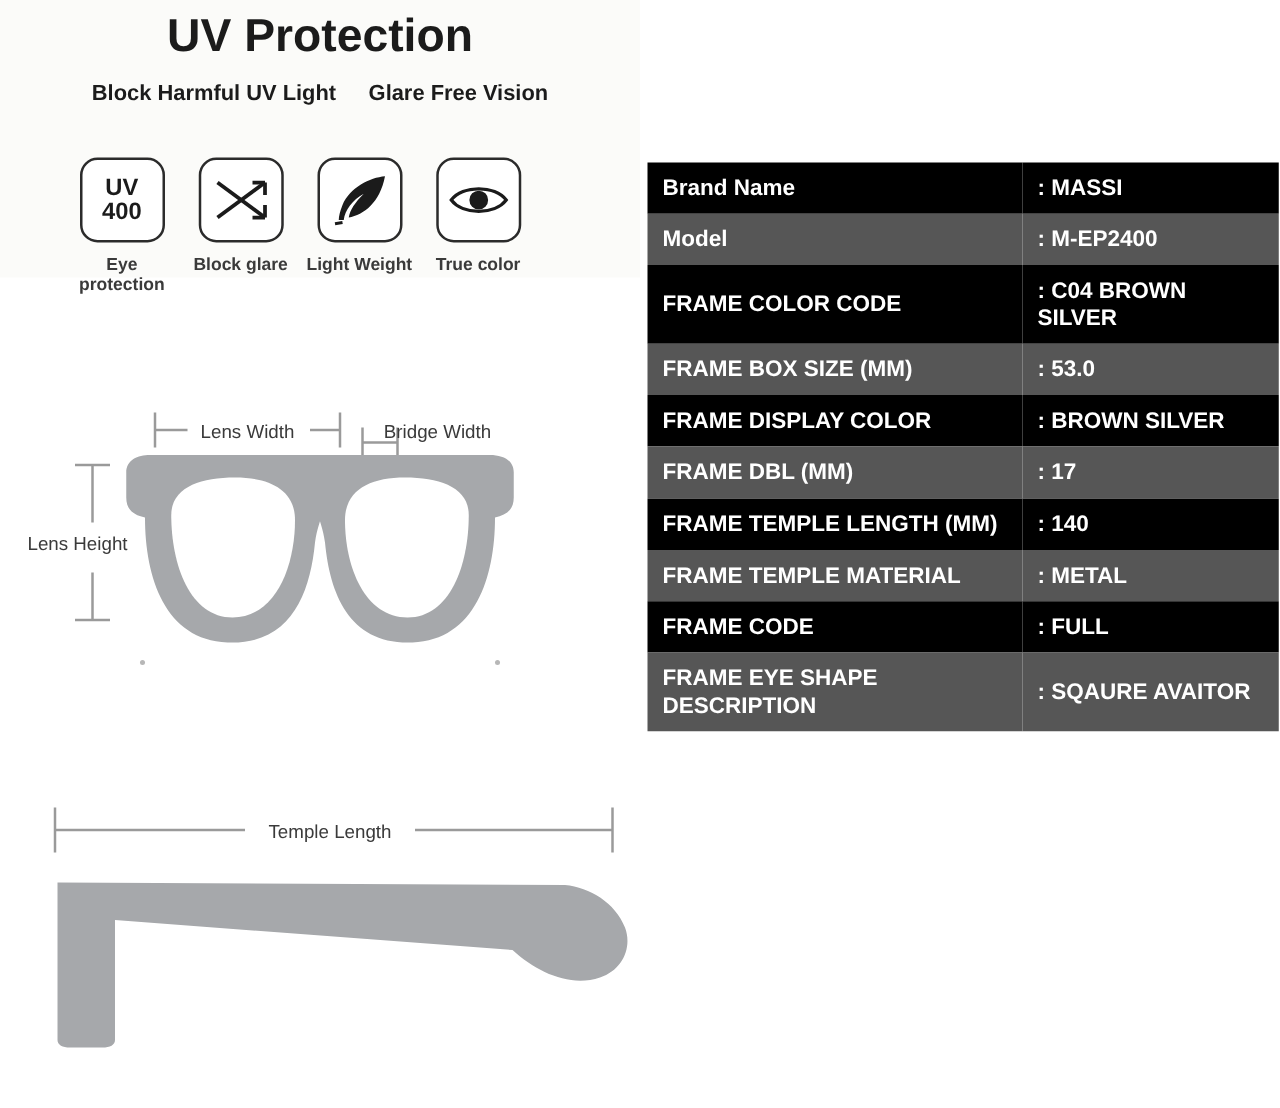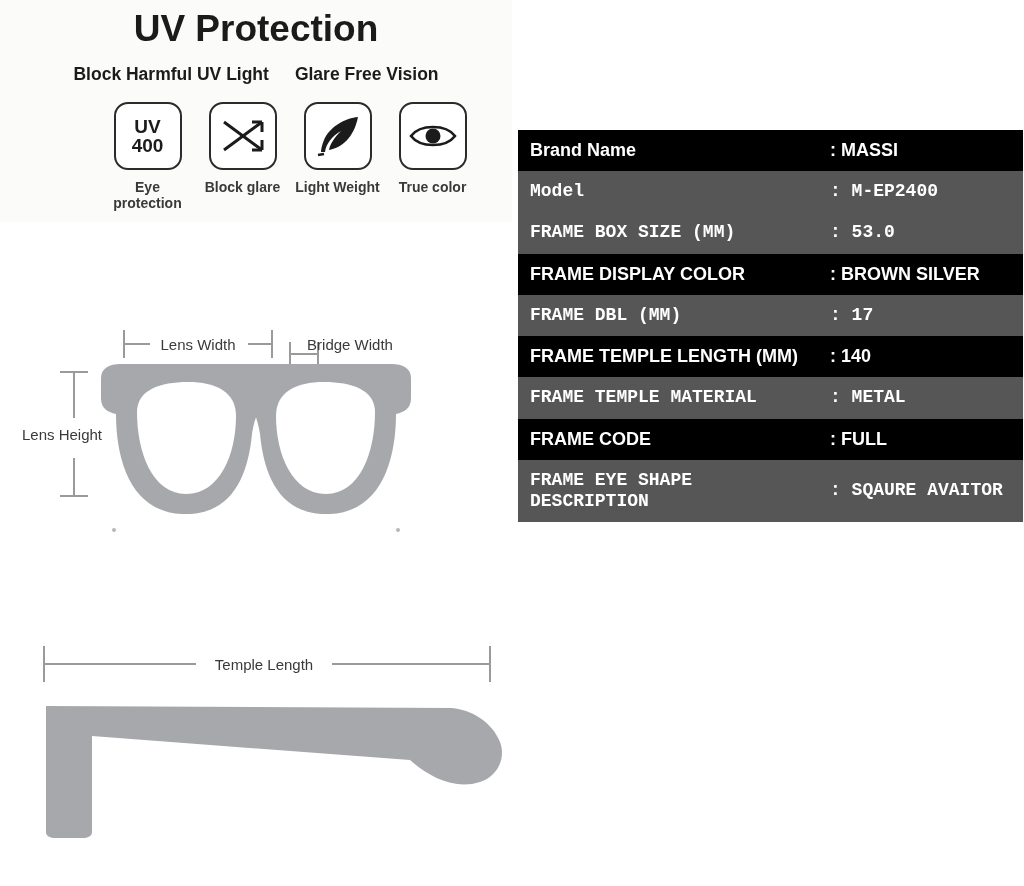--- a/index.html
+++ b/index.html
@@ -50,24 +50,24 @@
     text-align: center;
     font-size: 17.5px;
     font-weight: bold;
     color: #1b1b1b;
   }
   .uv-subtitles span { display: inline-block; }
   .uv-sub-gap { width: 26px; }
 
   .icon-row {
     position: absolute;
-    left: 50px; top: 102px;
+    left: 50px; top: 126px;
     width: 430px;
     display: flex;
-    justify-content: flex-end;
+    justify-content: flex-start;
   }
   .icon-item {
     width: 95px;
     text-align: center;
   }
   .icon-box {
     width: 68px;
     height: 68px;
     margin: 0 auto;
     border: 2.5px solid #2b2b2b;
@@ -112,21 +112,21 @@
   
   .spec-table {
     position: absolute;
     left: 518px;
     top: 130px;
     width: 505px;
     border-collapse: collapse;
     table-layout: fixed;
   }
   .spec-table tr.dark   { background: #000000; }
-  .spec-table tr.light  { background: #565656; font-family: Liberation Mono, monospace; }
+  .spec-table tr.light  { background: #565656; }
   .spec-table td {
     color: #ffffff;
     font-size: 18px;
     font-weight: bold;
     padding: 10px 10px 10px 12px;
     vertical-align: middle;
     line-height: 1.18;
     border: 0;
   }
   .spec-table td.k { width: 300px; }
@@ -252,20 +252,24 @@
   <table class="spec-table">
     <tbody>
       <tr class="dark">
         <td class="k">Brand Name</td>
         <td class="v">: MASSI</td>
       </tr>
       <tr class="light">
         <td class="k">Model</td>
         <td class="v">: M-EP2400</td>
       </tr>
+      <tr class="dark">
+        <td class="k">FRAME COLOR CODE</td>
+        <td class="v">: C04 BROWN SILVER</td>
+      </tr>
       <tr class="light">
         <td class="k">FRAME BOX SIZE (MM)</td>
         <td class="v">: 53.0</td>
       </tr>
       <tr class="dark">
         <td class="k">FRAME DISPLAY COLOR</td>
         <td class="v">: BROWN SILVER</td>
       </tr>
       <tr class="light">
         <td class="k">FRAME DBL (MM)</td>

